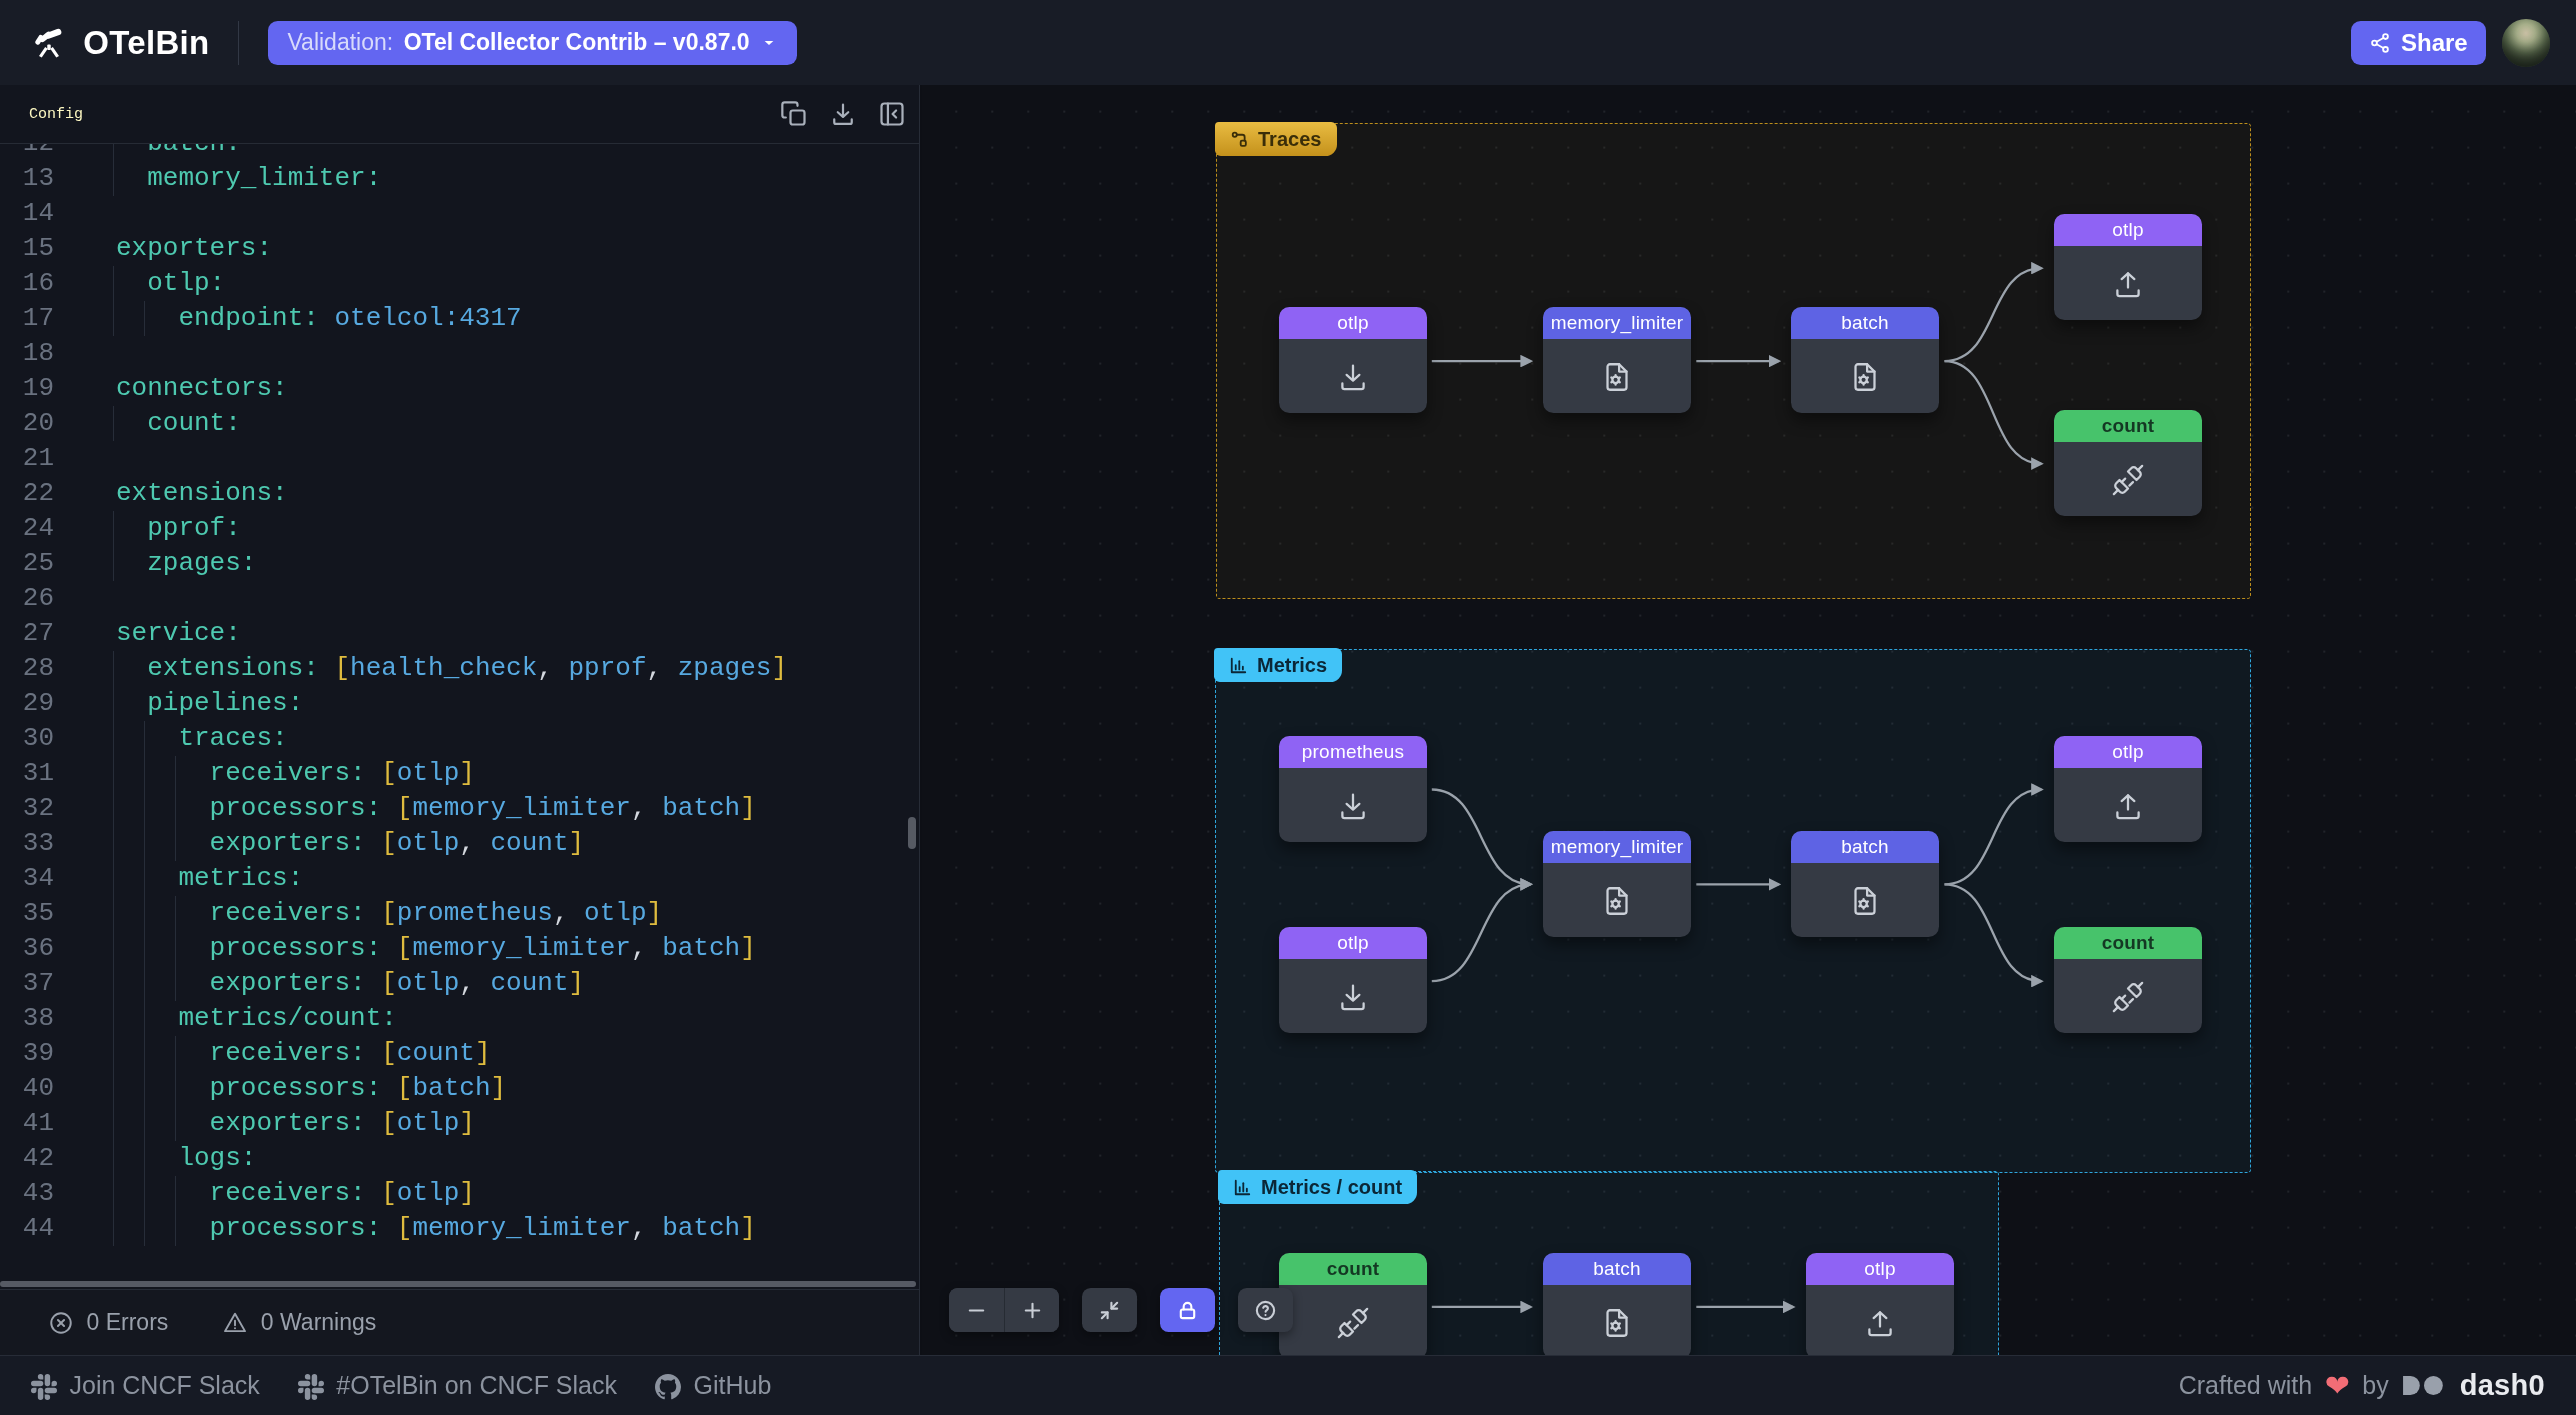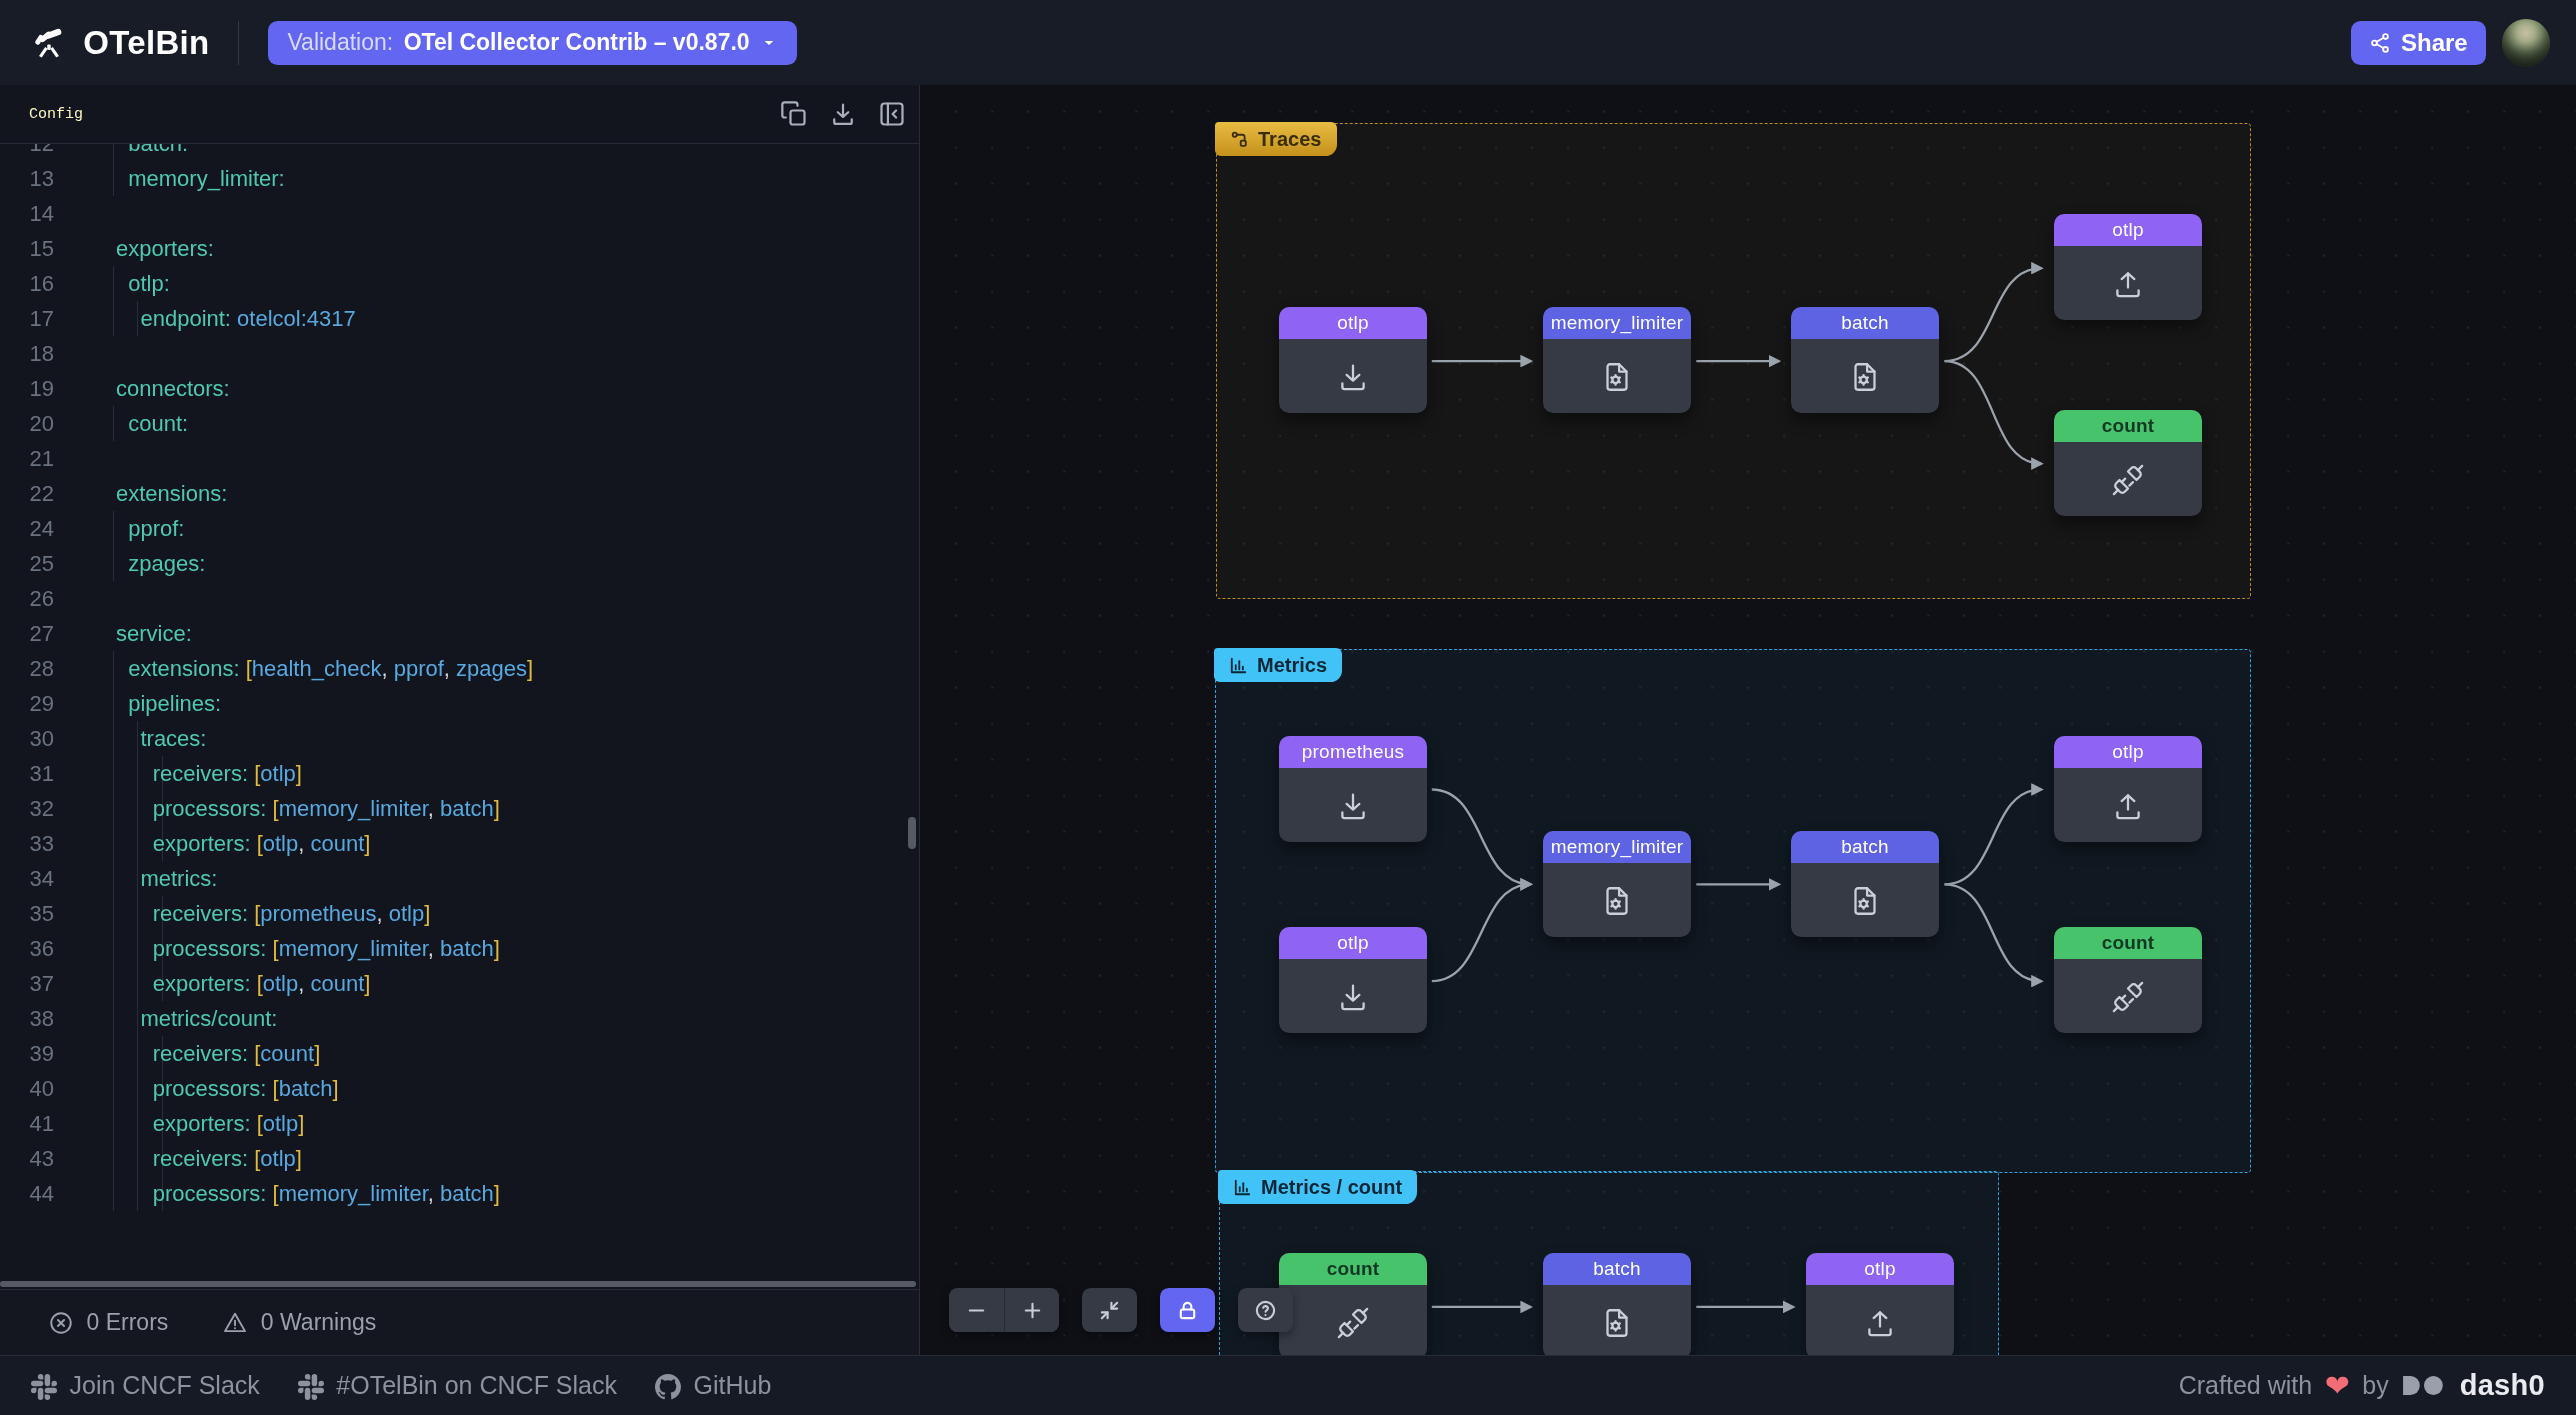--- a/index.html
+++ b/index.html
@@ -20,21 +20,21 @@
   .avatar{width:48px;height:48px;border-radius:50%;cursor:pointer;
     background:radial-gradient(circle at 50% 30%,#c9bfa4 0%,#a8b08b 22%,#6d7f5d 48%,#3d4c39 78%,#2b3629 100%);
     box-shadow:inset 0 -13.4px 15.3px rgba(10,14,10,.65)}
 
   
   .editor-panel{position:absolute;left:0;top:85px;width:920px;height:1204px;background:#12151E;border-right:1.9px solid #272C37}
   .cfg-bar{position:relative;z-index:3;height:59px;display:flex;align-items:center;padding:0 13.4px 0 29px;background:#12151E;border-bottom:1px solid #262B35}
   .cfg-title{font-family:Liberation Mono, monospace;font-size:15px;color:#fef9c3}
   .cfg-icons{margin-left:auto;display:flex;align-items:center;gap:21px;color:#A9B0BB}
   .cfg-icons .ibtn{cursor:pointer;display:flex}
-  .editor-body{position:absolute;top:59px;left:0;right:0;bottom:0;overflow:hidden;font-family:Liberation Sans, sans-serif;font-size:22px}
+  .editor-body{position:absolute;top:59px;left:0;right:0;bottom:0;overflow:hidden;font-family:Liberation Mono, monospace;font-size:26px}
   .code{position:relative;margin-top:-18px}
   .cl{position:relative;height:35px;line-height:35px;white-space:pre}
   .ln{position:absolute;left:0;top:0;width:54px;text-align:right;color:#6A7280}
   .ct{position:absolute;left:116px;top:0}
   .ig{position:absolute;top:0;height:35px;width:1px;background:#272D39}
   .tk-k{color:#4EC9B0}.tk-v{color:#57A9E0}.tk-p{color:#DFBC3F}.tk-w{color:#D4D8DF}
   .vscroll{position:absolute;right:2.9px;top:673px;width:8.6px;height:32px;border-radius:4.8px;background:rgba(196,202,212,.38);cursor:pointer}
   .hscroll{position:absolute;left:0;bottom:1.9px;width:916px;height:5.8px;border-radius:2.9px;background:rgba(190,196,206,.40);cursor:pointer}
 
   
@@ -167,20 +167,21 @@
         <div class="cl"><span class="ln">32</span><i class="ig" style="left:calc(113px + 0ch)"></i><i class="ig" style="left:calc(113px + 2ch)"></i><i class="ig" style="left:calc(113px + 4ch)"></i><span class="ct"><span class="tk-k">      processors:</span><span class="tk-w"> </span><span class="tk-p">[</span><span class="tk-v">memory_limiter</span><span class="tk-w">, </span><span class="tk-v">batch</span><span class="tk-p">]</span></span></div>
         <div class="cl"><span class="ln">33</span><i class="ig" style="left:calc(113px + 0ch)"></i><i class="ig" style="left:calc(113px + 2ch)"></i><i class="ig" style="left:calc(113px + 4ch)"></i><span class="ct"><span class="tk-k">      exporters:</span><span class="tk-w"> </span><span class="tk-p">[</span><span class="tk-v">otlp</span><span class="tk-w">, </span><span class="tk-v">count</span><span class="tk-p">]</span></span></div>
         <div class="cl"><span class="ln">34</span><i class="ig" style="left:calc(113px + 0ch)"></i><i class="ig" style="left:calc(113px + 2ch)"></i><span class="ct"><span class="tk-k">    metrics:</span></span></div>
         <div class="cl"><span class="ln">35</span><i class="ig" style="left:calc(113px + 0ch)"></i><i class="ig" style="left:calc(113px + 2ch)"></i><i class="ig" style="left:calc(113px + 4ch)"></i><span class="ct"><span class="tk-k">      receivers:</span><span class="tk-w"> </span><span class="tk-p">[</span><span class="tk-v">prometheus</span><span class="tk-w">, </span><span class="tk-v">otlp</span><span class="tk-p">]</span></span></div>
         <div class="cl"><span class="ln">36</span><i class="ig" style="left:calc(113px + 0ch)"></i><i class="ig" style="left:calc(113px + 2ch)"></i><i class="ig" style="left:calc(113px + 4ch)"></i><span class="ct"><span class="tk-k">      processors:</span><span class="tk-w"> </span><span class="tk-p">[</span><span class="tk-v">memory_limiter</span><span class="tk-w">, </span><span class="tk-v">batch</span><span class="tk-p">]</span></span></div>
         <div class="cl"><span class="ln">37</span><i class="ig" style="left:calc(113px + 0ch)"></i><i class="ig" style="left:calc(113px + 2ch)"></i><i class="ig" style="left:calc(113px + 4ch)"></i><span class="ct"><span class="tk-k">      exporters:</span><span class="tk-w"> </span><span class="tk-p">[</span><span class="tk-v">otlp</span><span class="tk-w">, </span><span class="tk-v">count</span><span class="tk-p">]</span></span></div>
         <div class="cl"><span class="ln">38</span><i class="ig" style="left:calc(113px + 0ch)"></i><i class="ig" style="left:calc(113px + 2ch)"></i><span class="ct"><span class="tk-k">    metrics/count:</span></span></div>
         <div class="cl"><span class="ln">39</span><i class="ig" style="left:calc(113px + 0ch)"></i><i class="ig" style="left:calc(113px + 2ch)"></i><i class="ig" style="left:calc(113px + 4ch)"></i><span class="ct"><span class="tk-k">      receivers:</span><span class="tk-w"> </span><span class="tk-p">[</span><span class="tk-v">count</span><span class="tk-p">]</span></span></div>
         <div class="cl"><span class="ln">40</span><i class="ig" style="left:calc(113px + 0ch)"></i><i class="ig" style="left:calc(113px + 2ch)"></i><i class="ig" style="left:calc(113px + 4ch)"></i><span class="ct"><span class="tk-k">      processors:</span><span class="tk-w"> </span><span class="tk-p">[</span><span class="tk-v">batch</span><span class="tk-p">]</span></span></div>
         <div class="cl"><span class="ln">41</span><i class="ig" style="left:calc(113px + 0ch)"></i><i class="ig" style="left:calc(113px + 2ch)"></i><i class="ig" style="left:calc(113px + 4ch)"></i><span class="ct"><span class="tk-k">      exporters:</span><span class="tk-w"> </span><span class="tk-p">[</span><span class="tk-v">otlp</span><span class="tk-p">]</span></span></div>
+        <div class="cl"><span class="ln">42</span><i class="ig" style="left:calc(113px + 0ch)"></i><i class="ig" style="left:calc(113px + 2ch)"></i><span class="ct"><span class="tk-k">    logs:</span></span></div>
         <div class="cl"><span class="ln">43</span><i class="ig" style="left:calc(113px + 0ch)"></i><i class="ig" style="left:calc(113px + 2ch)"></i><i class="ig" style="left:calc(113px + 4ch)"></i><span class="ct"><span class="tk-k">      receivers:</span><span class="tk-w"> </span><span class="tk-p">[</span><span class="tk-v">otlp</span><span class="tk-p">]</span></span></div>
         <div class="cl"><span class="ln">44</span><i class="ig" style="left:calc(113px + 0ch)"></i><i class="ig" style="left:calc(113px + 2ch)"></i><i class="ig" style="left:calc(113px + 4ch)"></i><span class="ct"><span class="tk-k">      processors:</span><span class="tk-w"> </span><span class="tk-p">[</span><span class="tk-v">memory_limiter</span><span class="tk-w">, </span><span class="tk-v">batch</span><span class="tk-p">]</span></span></div>
       </div>
     <div class="vscroll"></div>
     <div class="hscroll"></div>
   </div>
 </div>
 
 <div class="status-bar">
     <div class="status-item">

